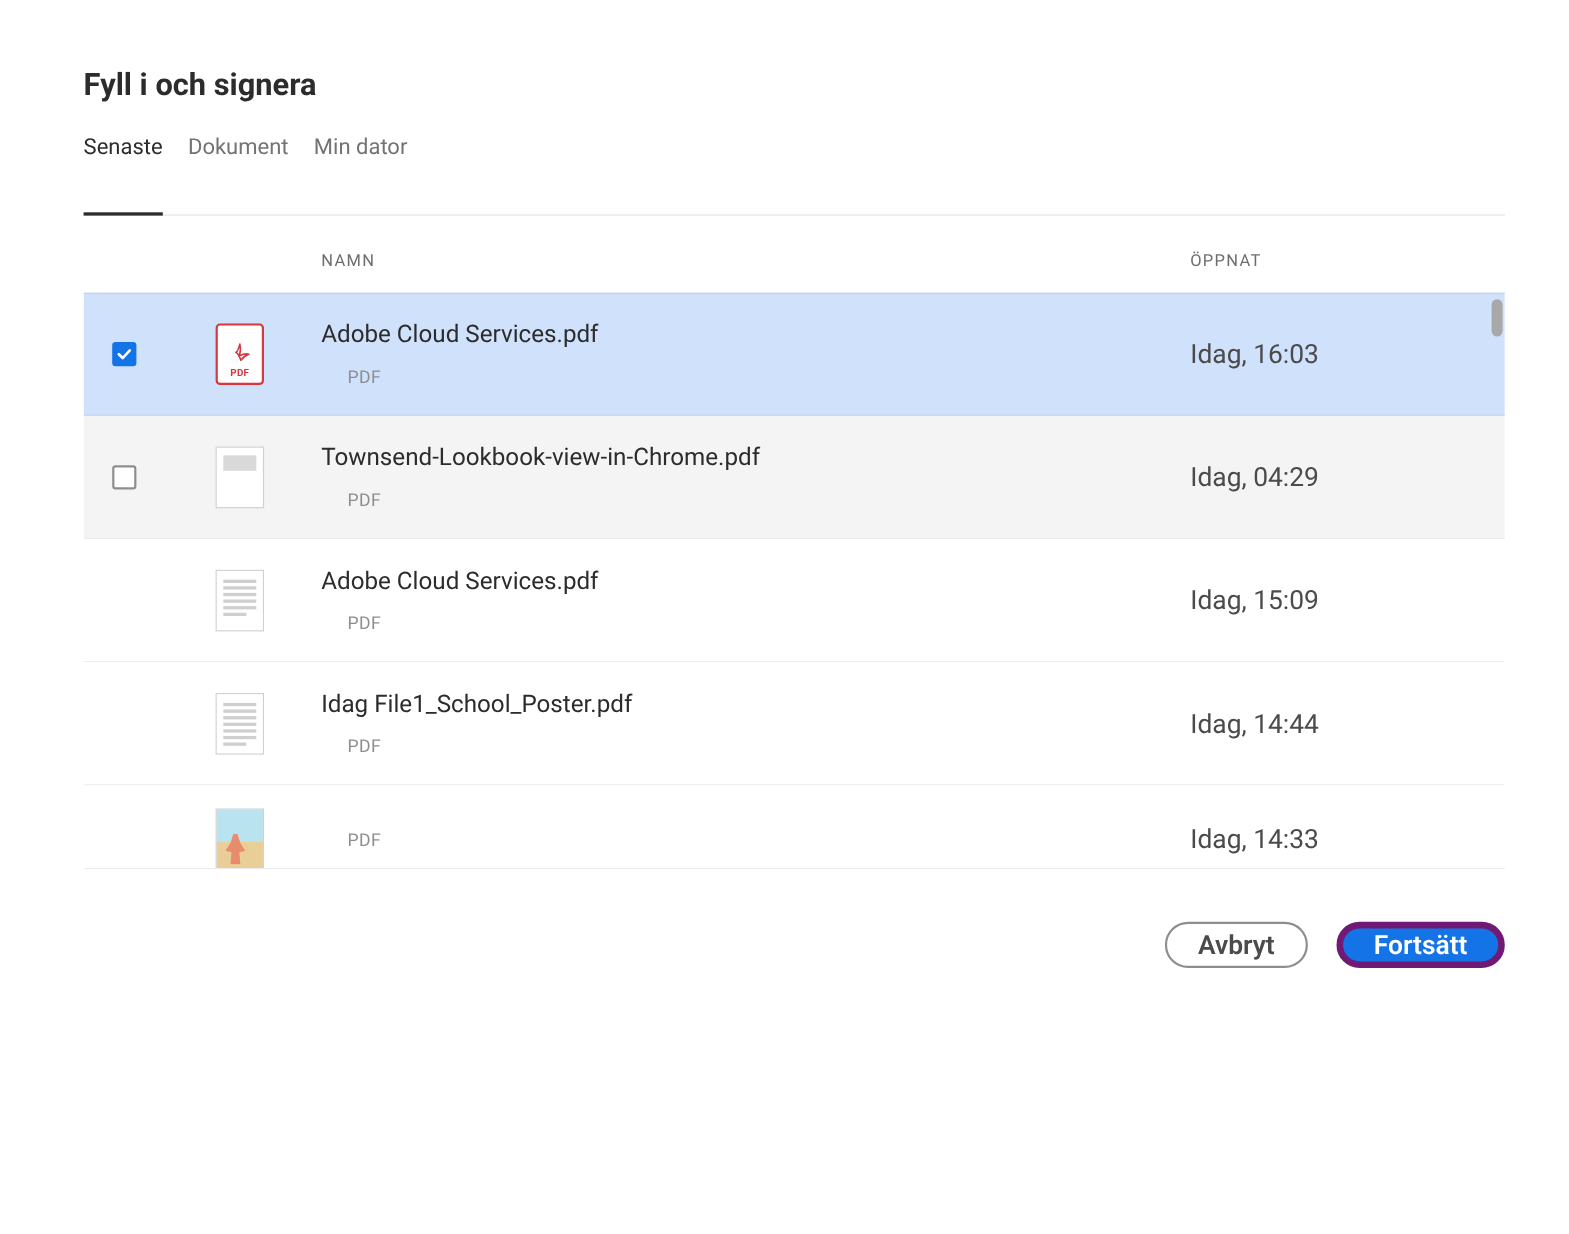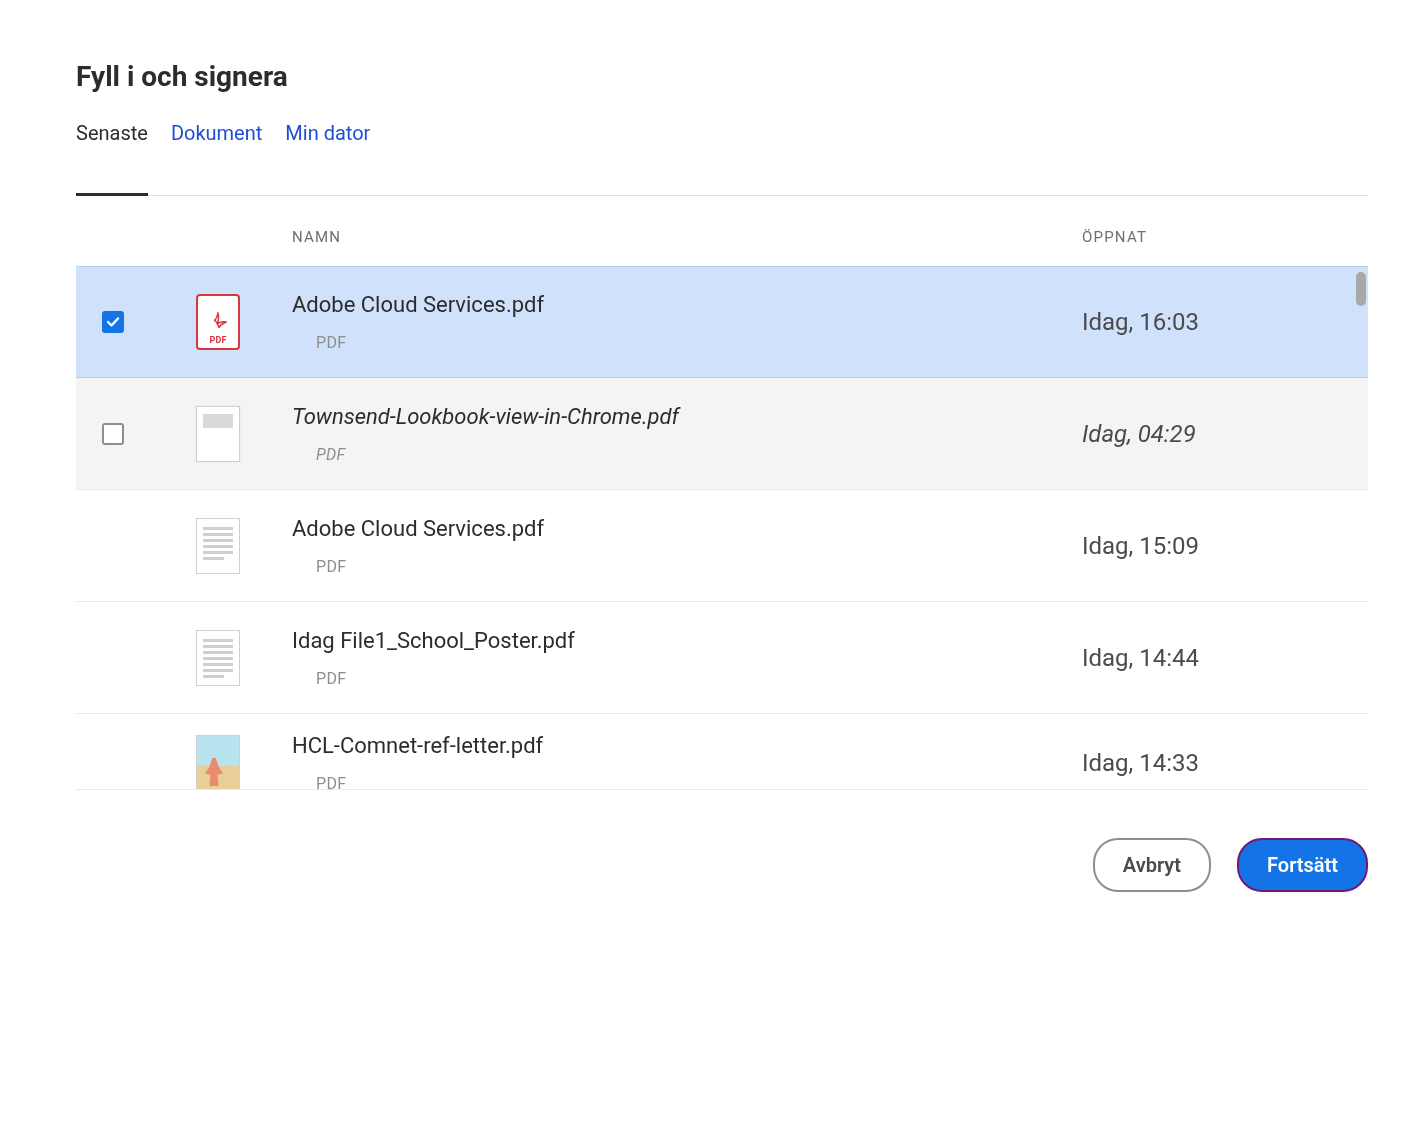--- a/index.html
+++ b/index.html
@@ -23,21 +23,21 @@
   }
   .tabs {
     display: flex;
     gap: 23px;
     border-bottom: 1px solid #e1e1e1;
     position: relative;
     margin-bottom: 0;
   }
   .tab {
     font-size: 20px;
-    color: #1d4ed8;
+    color: #737373;
     padding-bottom: 50px;
     cursor: pointer;
     position: relative;
   }
   .tab.active {
     color: #2c2c2c;
     font-weight: 400;
   }
   .tab.active::after {
     content: "";
@@ -77,21 +77,20 @@
     border-bottom: 1px solid #eaeaea;
     background: #ffffff;
   }
   .row.selected {
     background: #cfe1fb;
     border-top: 1px solid #b7cdee;
     border-bottom: 1px solid #b7cdee;
   }
   .row.hover {
     background: #f4f4f4;
-    font-style: italic;
   }
   .row:last-child { border-bottom: none; }
   .rows-outer {
     border-bottom: 1px solid #eaeaea;
     height: 524px;
     overflow: hidden;
     position: relative;
   }
   .checkbox {
     width: 22px;
@@ -204,39 +203,39 @@
     background: #a8a8a8;
     border-radius: 5px;
   }
   .footer {
     display: flex;
     justify-content: flex-end;
     gap: 26px;
     padding: 48px 0 0 0;
   }
   .btn {
-    height: 54px;
+    height: 42px;
     padding: 0 28px;
     border-radius: 25px;
-    font-size: 20px;
+    font-size: 24px;
     font-weight: 600;
     display: inline-flex;
     align-items: center;
     justify-content: center;
     cursor: pointer;
   }
   .btn.secondary {
     background: #fff;
     color: #4b4b4b;
     border: 2px solid #8e8e8e;
   }
   .btn.primary {
     background: #1473e6;
     color: #fff;
-    border: 2px solid #701a75;
+    border: 6px solid #701a75;
   }
 </style>
 </head>
 <body>
 
 <div class="container">
 
   <h1 class="title">Fyll i och signera</h1>
 
   <div class="tabs">
@@ -344,21 +343,20 @@
         <div class="row" style="height:98px;">
           <div class="col-check">
             <div class="checkbox hidden"></div>
           </div>
           <div class="col-icon">
             <div class="thumb image">
               <div class="fig"></div>
             </div>
           </div>
           <div class="col-name filecell">
-            <div class="filename">HCL-Comnet-ref-letter.pdf</div>
             <div class="filetype">PDF</div>
           </div>
           <div class="col-opened opened">Idag, 14:33</div>
         </div>
 
       </div>
       <div class="scrollbar-thumb"></div>
     </div>
 
   </div>

